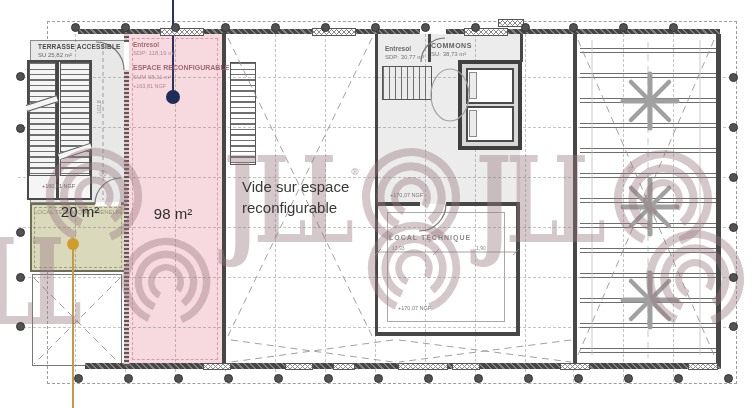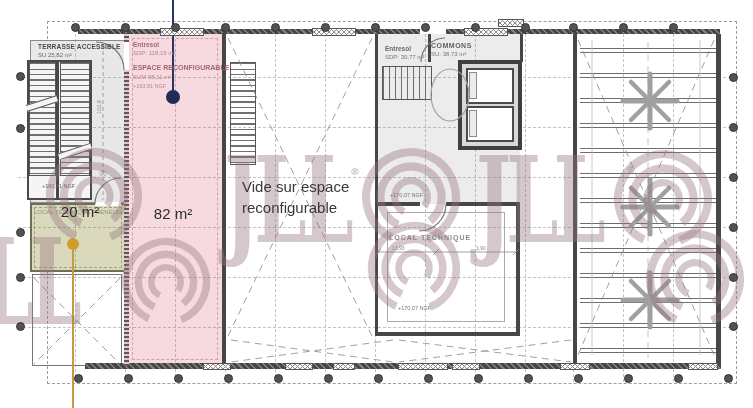--- a/index.html
+++ b/index.html
@@ -202,21 +202,21 @@
 
   <div class="txt t-bold" style="left:38px;top:43px;font-size:6.5px;color:#4a4a4a;letter-spacing:.2px">TERRASSE ACCESSIBLE</div>
   <div class="txt" style="left:38px;top:52px;font-size:6px;color:#666">SU 25,82 m²</div>
   <div class="txt" style="left:42px;top:183px;font-size:5.5px;color:#666">+160,81 NGF</div>
 
   <div class="txt t-bold" style="left:133px;top:41px;font-size:6.5px;color:#a06a72">Entresol</div>
   <div class="txt" style="left:133px;top:50px;font-size:6px;color:#b58891">SDP: 118,19 m²</div>
   <div class="txt t-bold" style="left:133px;top:64px;font-size:7px;color:#a06a72">ESPACE RECONFIGURABLE</div>
   <div class="txt" style="left:133px;top:74px;font-size:6px;color:#b58891">SUM 98,11 m²</div>
   <div class="txt" style="left:133px;top:83px;font-size:5.5px;color:#b58891">+163,81 NGF</div>
-  <div class="badge" style="left:138px;top:205px;width:70px">82 m²</div>
+  <div class="badge" style="left:138px;top:205px;width:70px">98 m²</div>
 
   <div class="txt" style="left:34px;top:209px;font-size:6px;color:#90907c">LOCAL TECHNIQUE PRENEUR</div>
   <div class="badge" style="left:45px;top:203px;width:70px">20 m²</div>
 
   <div class="vide" style="left:242px;top:176px;width:118px">Vide sur espace reconfigurable</div>
 
   <div class="txt t-bold" style="left:385px;top:45px;font-size:6.5px;color:#6a6a6a">Entresol</div>
   <div class="txt" style="left:385px;top:54px;font-size:6px;color:#777">SDP: 30,77 m²</div>
 
   <div class="txt t-bold" style="left:431px;top:42px;font-size:7px;color:#5f5f5f;letter-spacing:.5px">COMMONS</div>

